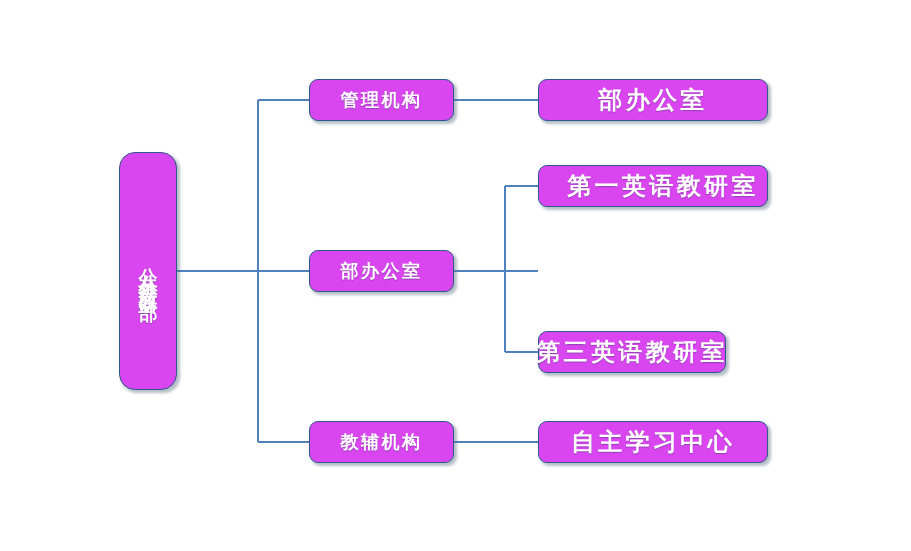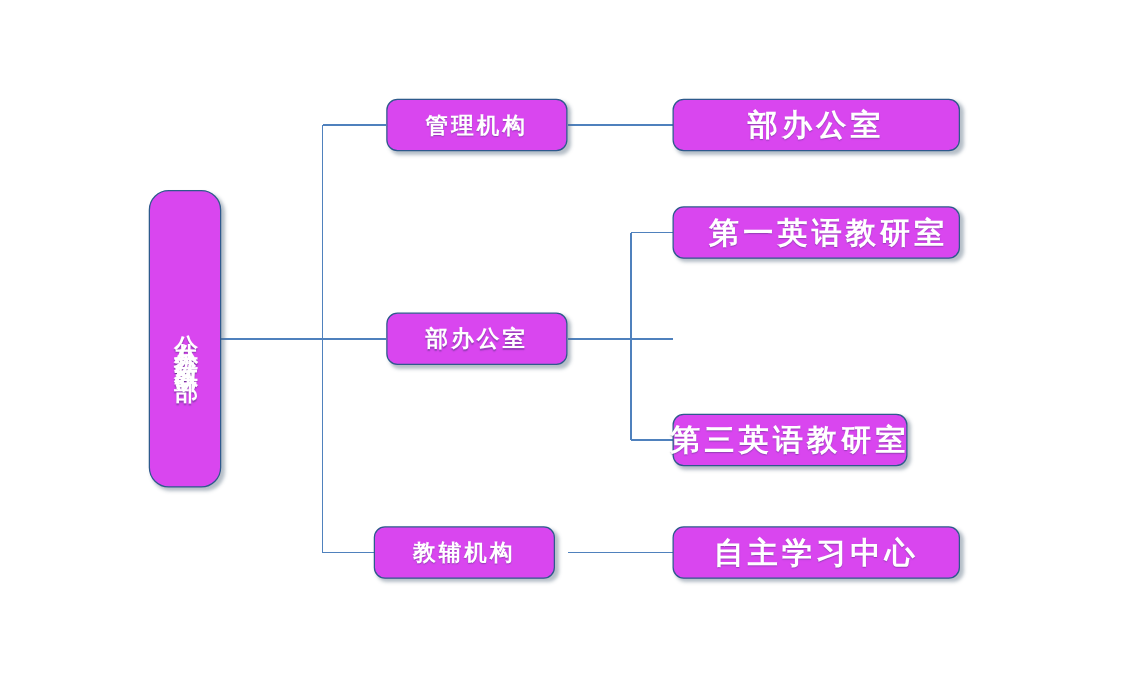--- a/index.html
+++ b/index.html
@@ -98,21 +98,21 @@
   </div>
 
   <div class="node node-mid" style="left:309px; top:79px; width:145px; height:42px;">
     <span class="node-label">管理机构</span>
   </div>
 
   <div class="node node-mid" style="left:309px; top:250px; width:145px; height:42px;">
     <span class="node-label">部办公室</span>
   </div>
 
-  <div class="node node-mid" style="left:299px; top:421px; width:145px; height:42px;">
+  <div class="node node-mid" style="left:309px; top:421px; width:145px; height:42px;">
     <span class="node-label">教辅机构</span>
   </div>
 
   <div class="node node-leaf" style="left:538px; top:79px; width:230px; height:42px;">
     <span class="node-label">部办公室</span>
   </div>
 
   <div class="node node-leaf" style="left:538px; top:165px; width:230px; height:42px;padding-left:20px;">
     <span class="node-label">第一英语教研室</span>
   </div>

